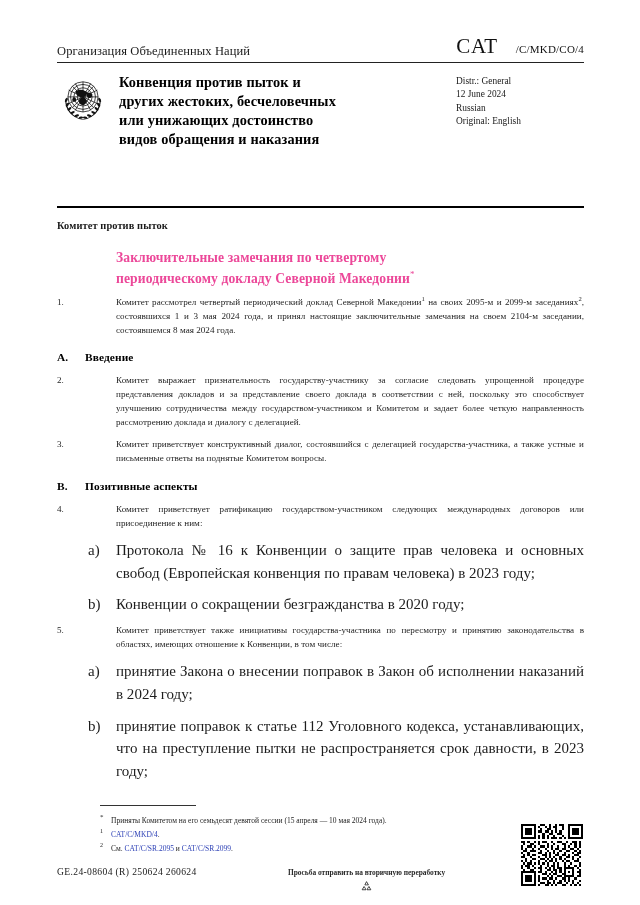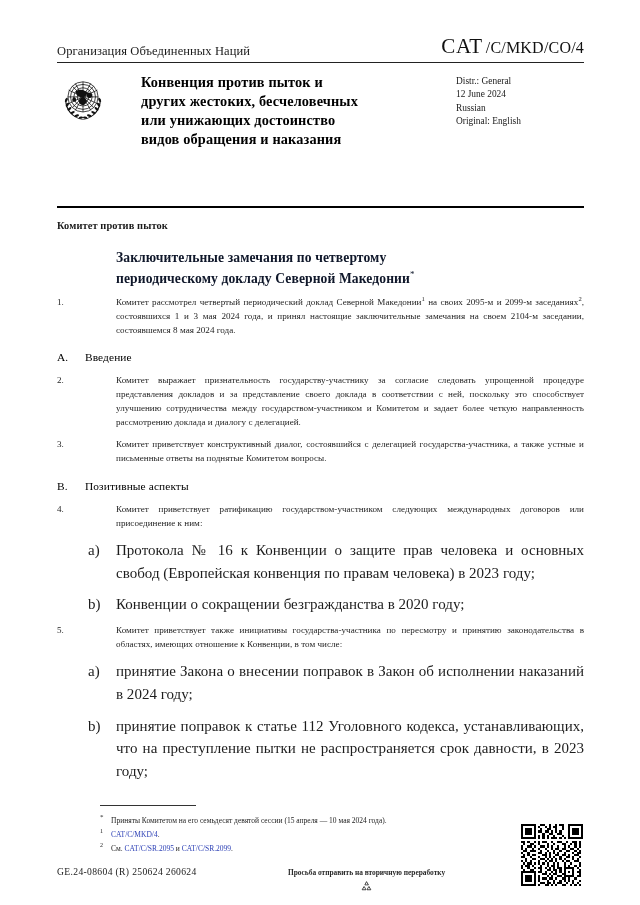--- a/index.html
+++ b/index.html
@@ -45,35 +45,34 @@
     display: flex;
     align-items: baseline;
     white-space: nowrap;
   }
   .symbol-prefix {
     font-size: 21px;
     letter-spacing: 0.6px;
     color: #111;
   }
   .symbol-suffix {
-    font-size: 16px;
+    font-size: 11px;
     letter-spacing: 0.2px;
     color: #111;
-    margin-left: 3px;
+    margin-left: 18px;
   }
   .rule-thin {
     border-top: 1.1px solid #222;
     width: 100%;
   }
 
   .masthead-body {
     display: flex;
     align-items: flex-start;
     margin-top: 9px;
-    gap: 22px;
   }
   .emblem {
     width: 52px;
     height: 52px;
     flex: 0 0 52px;
     margin-right: 10px;
     margin-top: 2px;
   }
   .conv-title {
     flex: 1 1 auto;
@@ -117,21 +116,21 @@
   
   .doc-title {
     position: absolute;
     left: 116px;
     top: 249px;
     width: 430px;
     font-weight: bold;
     font-size: 13.6px;
     line-height: 1.38;
     letter-spacing: 0.1px;
-    color: #0f172a;
+    color: #ec4899;
   }
   .doc-title .star {
     font-size: 9px;
     vertical-align: super;
     font-weight: normal;
   }
 
   
   .content {
     position: absolute;
@@ -170,21 +169,21 @@
     text-indent: -28px;
     letter-spacing: 0.02px;
   }
   .subpara .lbl {
     display: inline-block;
     width: 28px;
     text-indent: 0;
   }
 
   .section-head {
-    font-weight: normal;
+    font-weight: bold;
     font-size: 11.4px;
     color: #000;
     margin: 14px 0 11px 0;
     padding-left: 28px;
     text-indent: -28px;
     letter-spacing: 0.1px;
   }
   .section-head .sec-letter {
     display: inline-block;
     width: 28px;

